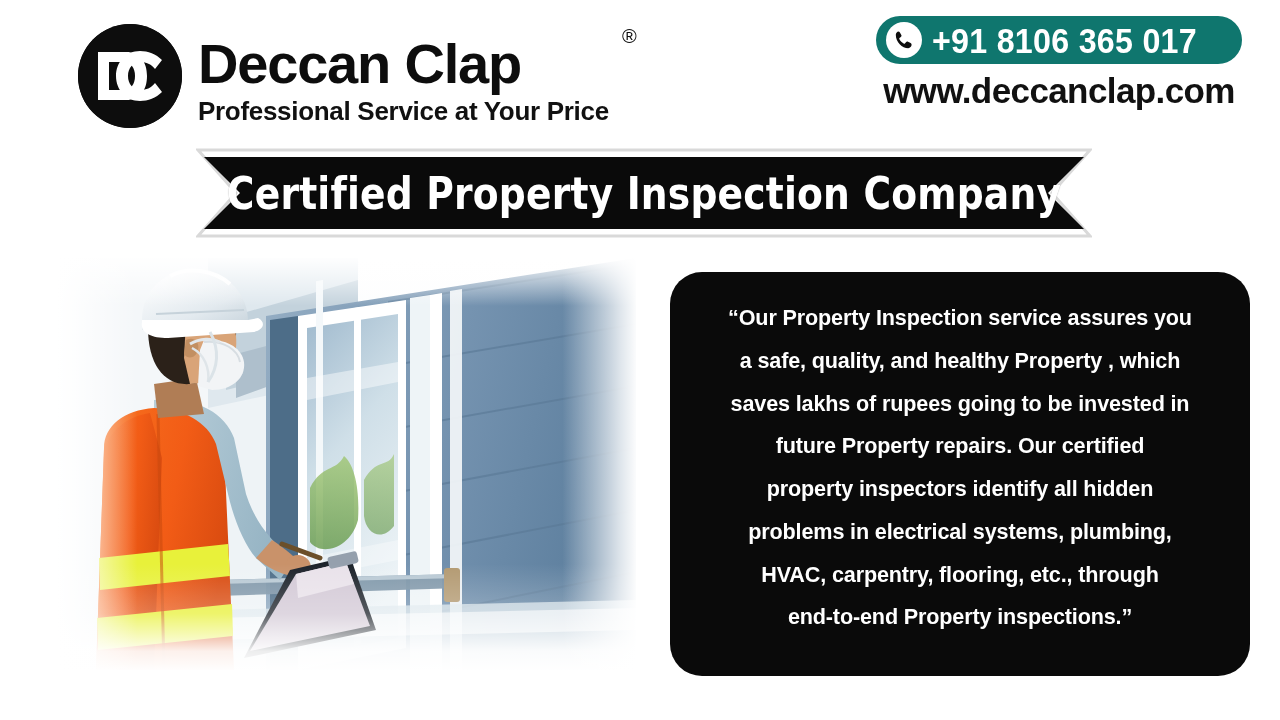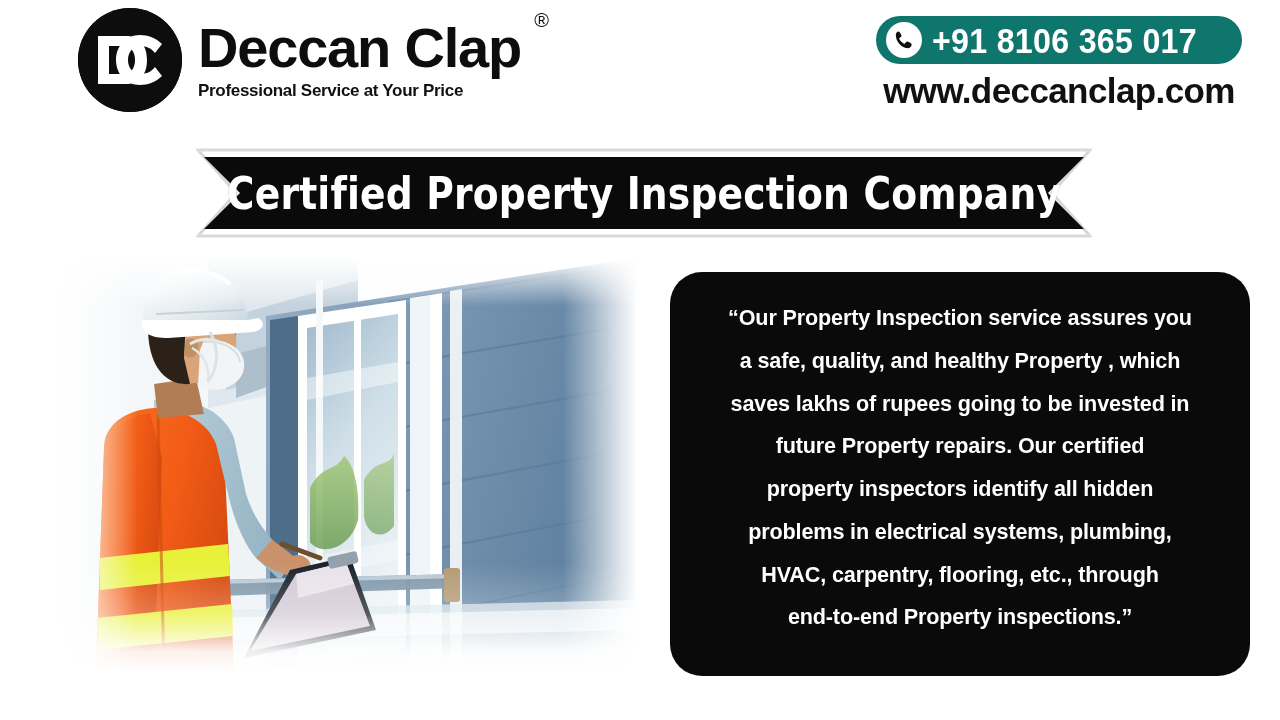--- a/index.html
+++ b/index.html
@@ -18,21 +18,21 @@
 
   
   #header {
     position: absolute;
     left: 0; top: 0;
     width: 1280px; height: 140px;
   }
 
   #brand-block {
     position: absolute;
-    left: 78px; top: 8px;
+    left: 78px; top: 24px;
     display: flex;
     align-items: flex-start;
   }
   #logo-mark {
     width: 104px; height: 104px;
     border-radius: 50%;
     background: #0d0d0d;
     position: relative;
     flex: 0 0 auto;
   }
@@ -54,21 +54,21 @@
   #reg-mark {
     position: absolute;
     right: -28px; top: 2px;
     font-size: 20px;
     font-weight: normal;
     color: #0d0d0d;
     line-height: 1;
   }
   #tagline {
     margin-top: 6px;
-    font-size: 17px;
+    font-size: 26px;
     font-weight: bold;
     letter-spacing: -0.3px;
     color: #111111;
     line-height: 1;
     white-space: nowrap;
   }
 
   
   #contact-block {
     position: absolute;

